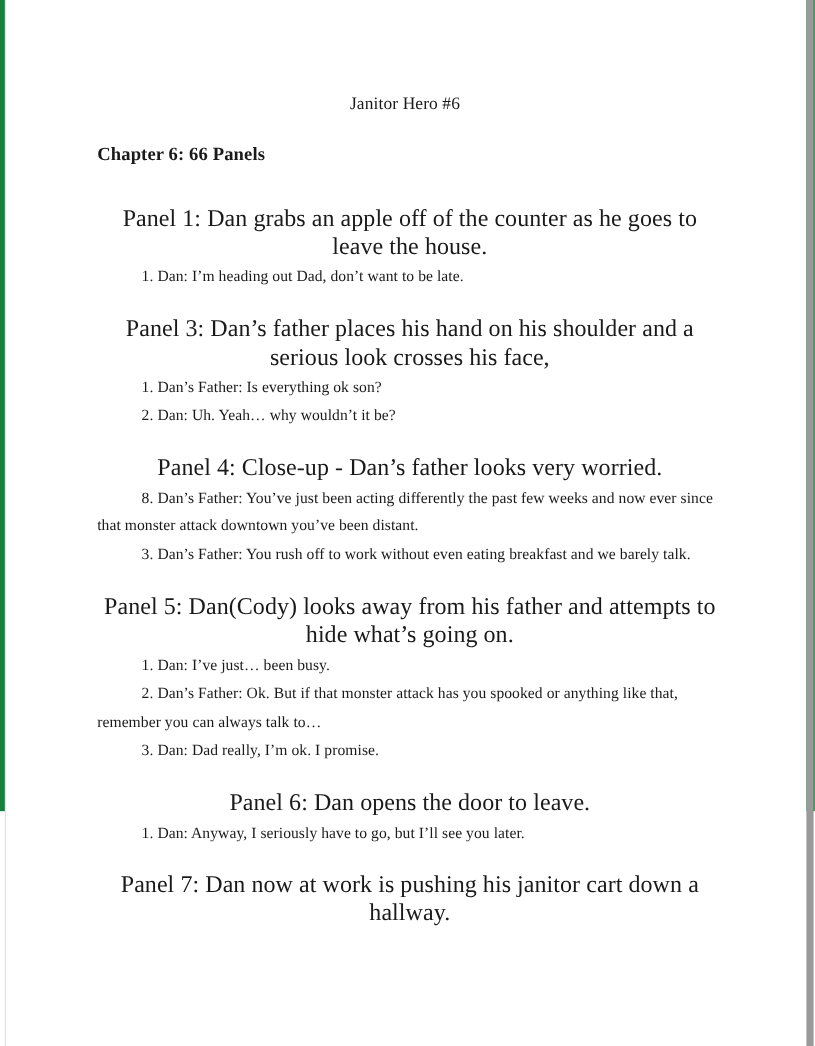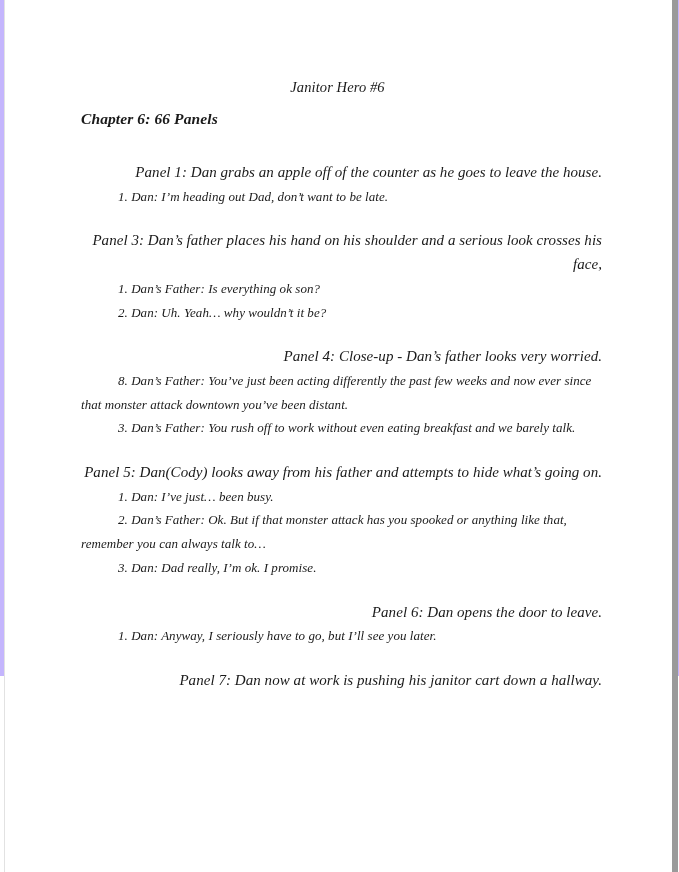--- a/index.html
+++ b/index.html
@@ -14,22 +14,21 @@
     overflow: hidden;
     font-family: "Liberation Serif", "DejaVu Serif", serif;
     color: #1a1a1a;
   }
 
   
   .viewport {
     position: relative;
     width: 679px;
     height: 676px;
-    background: #c4b5fd;
-    font-style: italic;
+    background: #15803d;
   }
 
   
   .edge-left {
     position: absolute;
     left: 4px;
     top: 0;
     width: 1px;
     height: 872px;
     background: #e2e2e2;
@@ -71,21 +70,21 @@
     text-align: center;
     font-size: 14.5px;
     line-height: 18px;
     letter-spacing: .1px;
   }
 
   
   .content {
     position: absolute;
     left: 76px;
-    top: 108px;
+    top: 118px;
     width: 521px;
   }
 
   .chapter-heading {
     font-size: 15.5px;
     font-weight: bold;
     line-height: 22px;
     margin: 0 0 31px 0;
     letter-spacing: .1px;
   }
@@ -93,23 +92,23 @@
   .panel-block {
     margin: 0 0 21px 0;
   }
   .panel-block:last-child {
     margin-bottom: 14px;
   }
 
   
   .panel-desc {
     margin: 0;
-    font-size: 15px;
+    font-size: 20px;
     line-height: 23.7px;
-    text-align: right;
+    text-align: center;
     letter-spacing: .05px;
   }
 
   
   .dialogue-line {
     margin: 0;
     font-size: 13px;
     line-height: 23.7px;
     text-indent: 37px;
     text-align: left;

